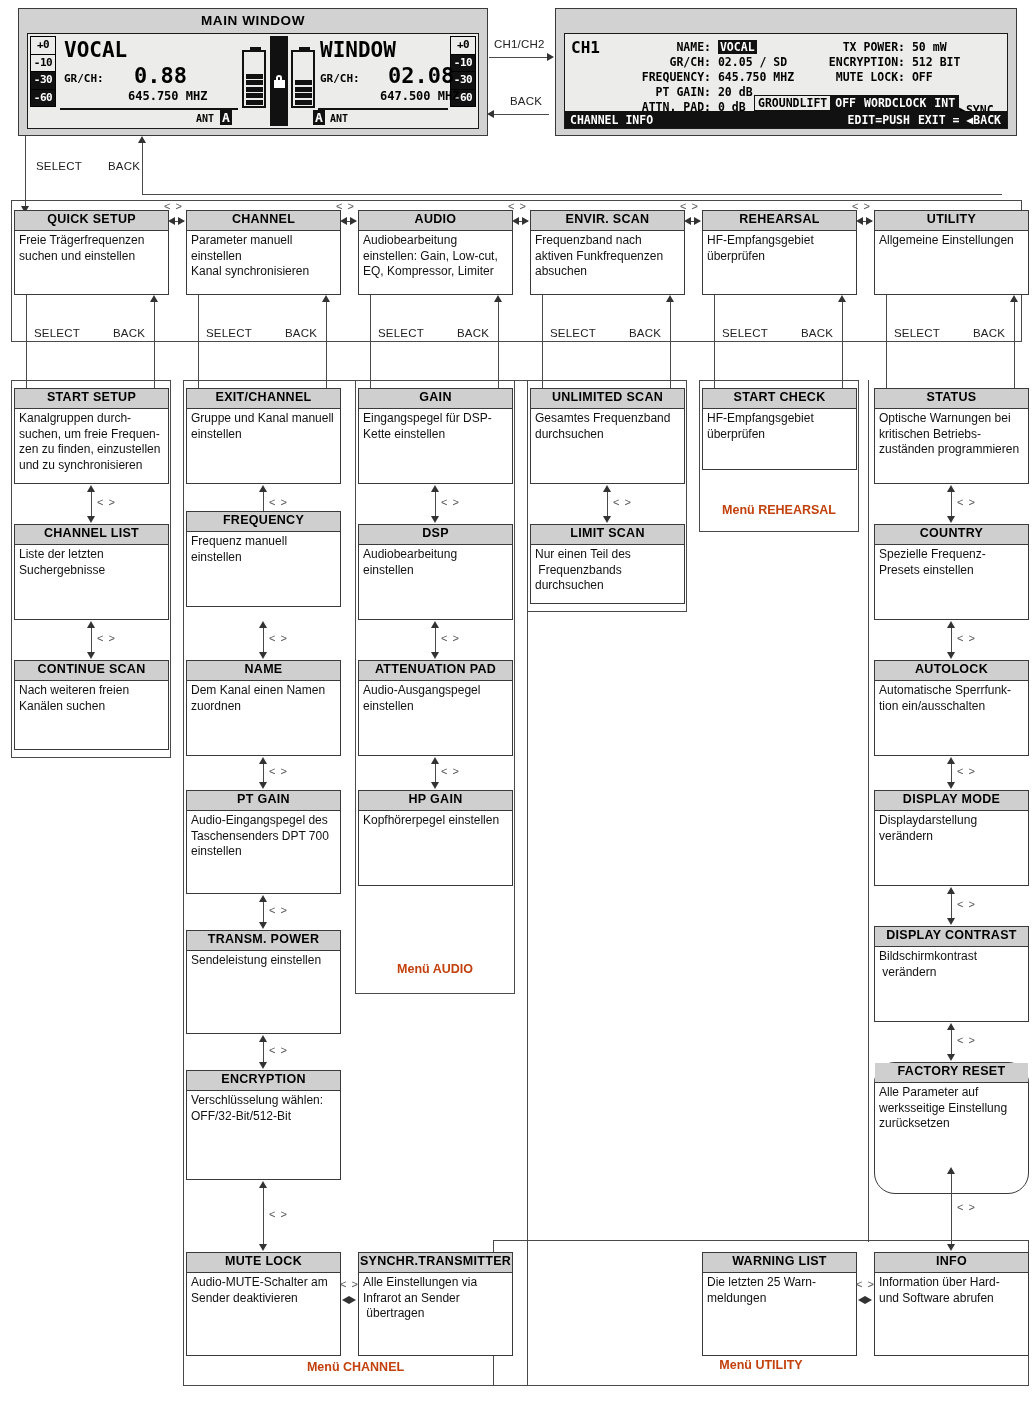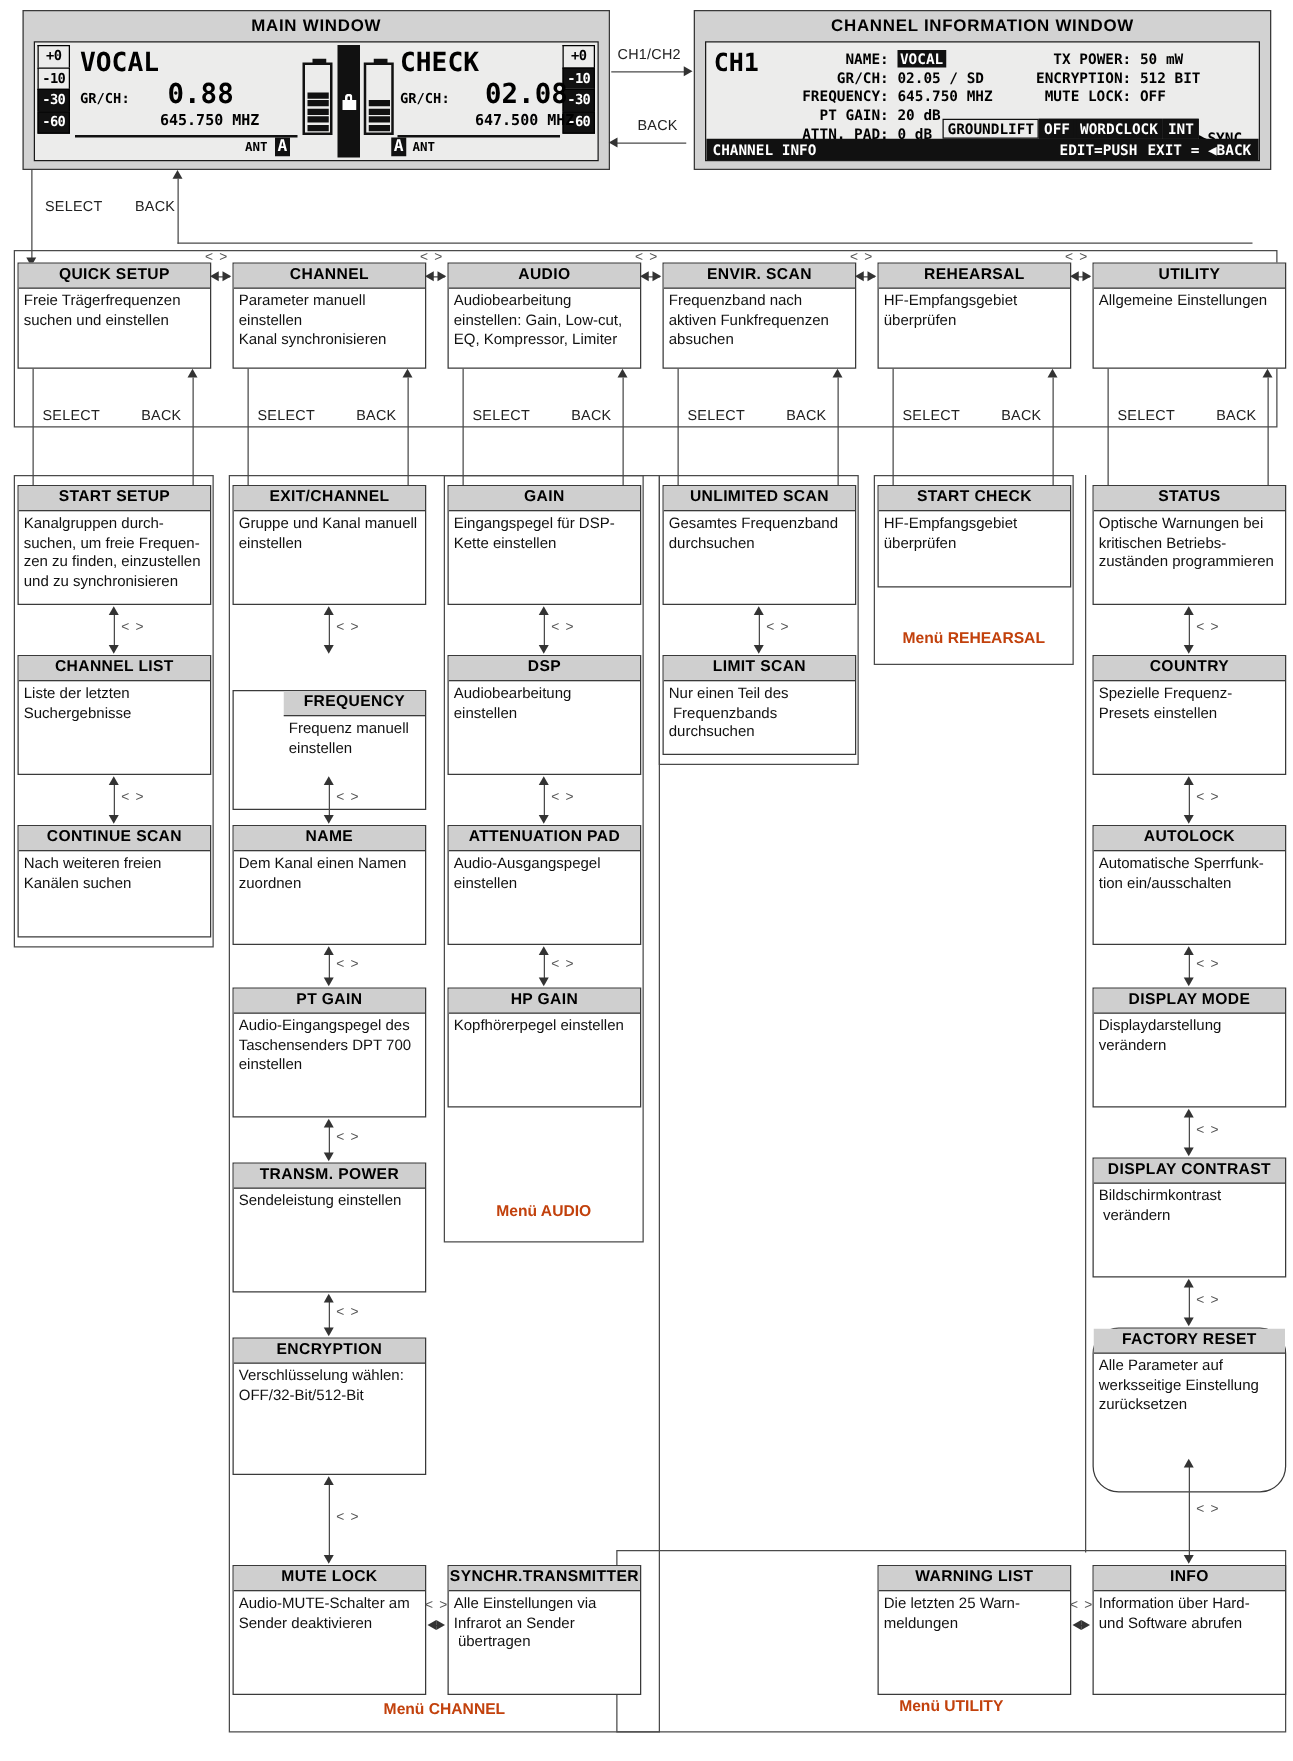--- a/index.html
+++ b/index.html
@@ -122,21 +122,21 @@
   .battery .cell{height:5px;background:#111;}
   .battery .cap{position:absolute;left:6px;top:-5px;width:11px;height:4px;background:#111;}
 
   .lockstrip{position:absolute;background:#111;display:flex;align-items:center;justify-content:center;}
   .lockico{width:11px;height:13px;position:relative;}
   .lockico .body{position:absolute;bottom:0;left:0;width:11px;height:8px;background:#fff;}
   .lockico .shk{position:absolute;top:0;left:2.5px;width:6px;height:6px;border:2px solid #fff;border-bottom:none;border-radius:3px 3px 0 0;box-sizing:border-box;}
 
   
   .ci{font-family:"DejaVu Sans Mono", monospace;font-weight:bold;font-size:11.5px;color:#000;letter-spacing:0;}
-  .ci-big{font-family:"DejaVu Sans Mono", monospace;font-weight:bold;font-size:20px;color:#000;}
+  .ci-big{font-family:"DejaVu Sans Mono", monospace;font-weight:bold;font-size:16px;color:#000;}
   .inv{background:#111;color:#fff;padding:0 2px;}
   .ci-bar{
     position:absolute;background:#111;color:#fff;
     font-family:"DejaVu Sans Mono", monospace;font-weight:bold;font-size:11.5px;
     display:flex;align-items:center;
   }
   .boxed{border:1.5px solid #111;padding:0 3px;display:inline-block;}
 </style>
 </head>
 <body>
@@ -190,33 +190,32 @@
 
       <div class="battery" style="left:263px;top:16px;">
         <div class="cap"></div>
         <div class="cell"></div>
           <div class="cell"></div>
           <div class="cell"></div>
         <div class="cell"></div>
       </div>
 
       <div style="position:absolute;left:292px;top:4px;width:150px;">
-        <div class="chname">CHECK</div>
+        <div class="chname">WINDOW</div>
       </div>
       <div class="grch" style="position:absolute;left:292px;top:38px;">GR/CH:</div>
       <div class="bignum" style="position:absolute;left:360px;top:29px;">02.08</div>
       <div class="freq" style="position:absolute;left:352px;top:55px;">647.500 MHZ</div>
       <div class="hl" style="left:290px;top:74px;width:130px;background:#111;height:1.5px;"></div>
       <div class="antbox" style="position:absolute;left:285px;top:76px;">A</div>
       <div class="antlbl" style="position:absolute;left:302px;top:79px;">ANT</div>
     </div>
   </div>
 
   <div class="win" style="left:555px;top:8px;width:462px;height:128px;">
-    <div class="win-title">CHANNEL INFORMATION WINDOW</div>
 
     <div class="lcd" style="left:8px;top:24px;width:444px;height:96px;">
 
       <div class="ci-big" style="position:absolute;left:6px;top:4px;">CH1</div>
 
       <div style="position:absolute;left:56px;top:6px;width:200px;">
         <div class="ci" style="text-align:left;height:15px;">
           <span style="display:inline-block;width:90px;text-align:right;">NAME:</span>
           <span class="inv">VOCAL</span>
         </div>
@@ -471,21 +470,21 @@
           <div>Gruppe und Kanal manuell</div>
           <div>einstellen</div>
         </div>
       </div>
       <div>
         <div class="vl" style="left:263px;top:490px;height:28px;"></div>
         <div class="arrow ar-up" style="left:259px;top:485px;"></div>
         <div class="arrow ar-down" style="left:259px;top:516px;"></div>
         <div class="lt" style="left:269px;top:496px;">&lt; &gt;</div>
       </div>
-      <div class="box" style="left:186px;top:552px;width:155px;height:96px;padding-left:40px;">
+      <div class="box" style="left:186px;top:511px;width:155px;height:96px;">
         <div class="bhead">FREQUENCY</div>
         <div class="bbody">
           <div>Frequenz manuell</div>
           <div>einstellen</div>
         </div>
       </div>
       <div>
         <div class="vl" style="left:263px;top:626px;height:28px;"></div>
         <div class="arrow ar-up" style="left:259px;top:621px;"></div>
         <div class="arrow ar-down" style="left:259px;top:652px;"></div>

